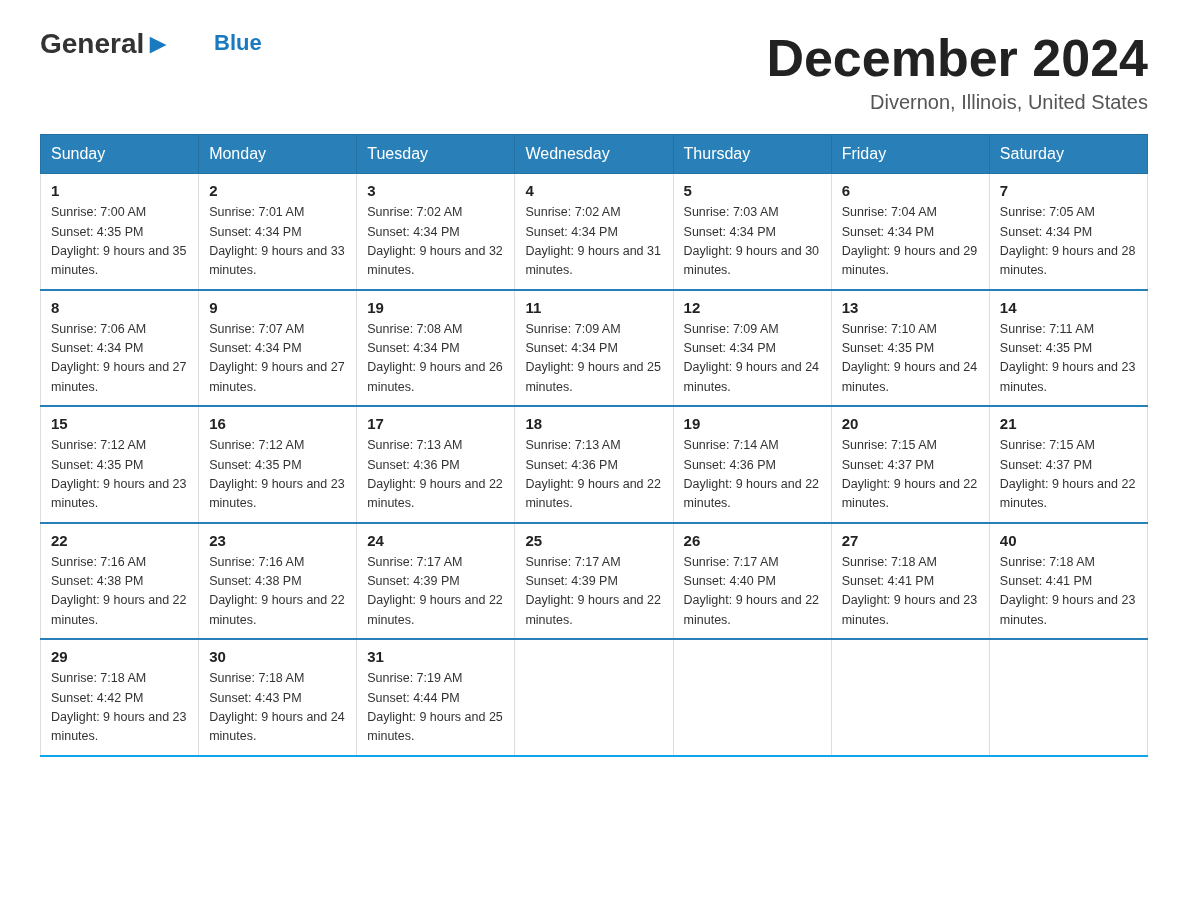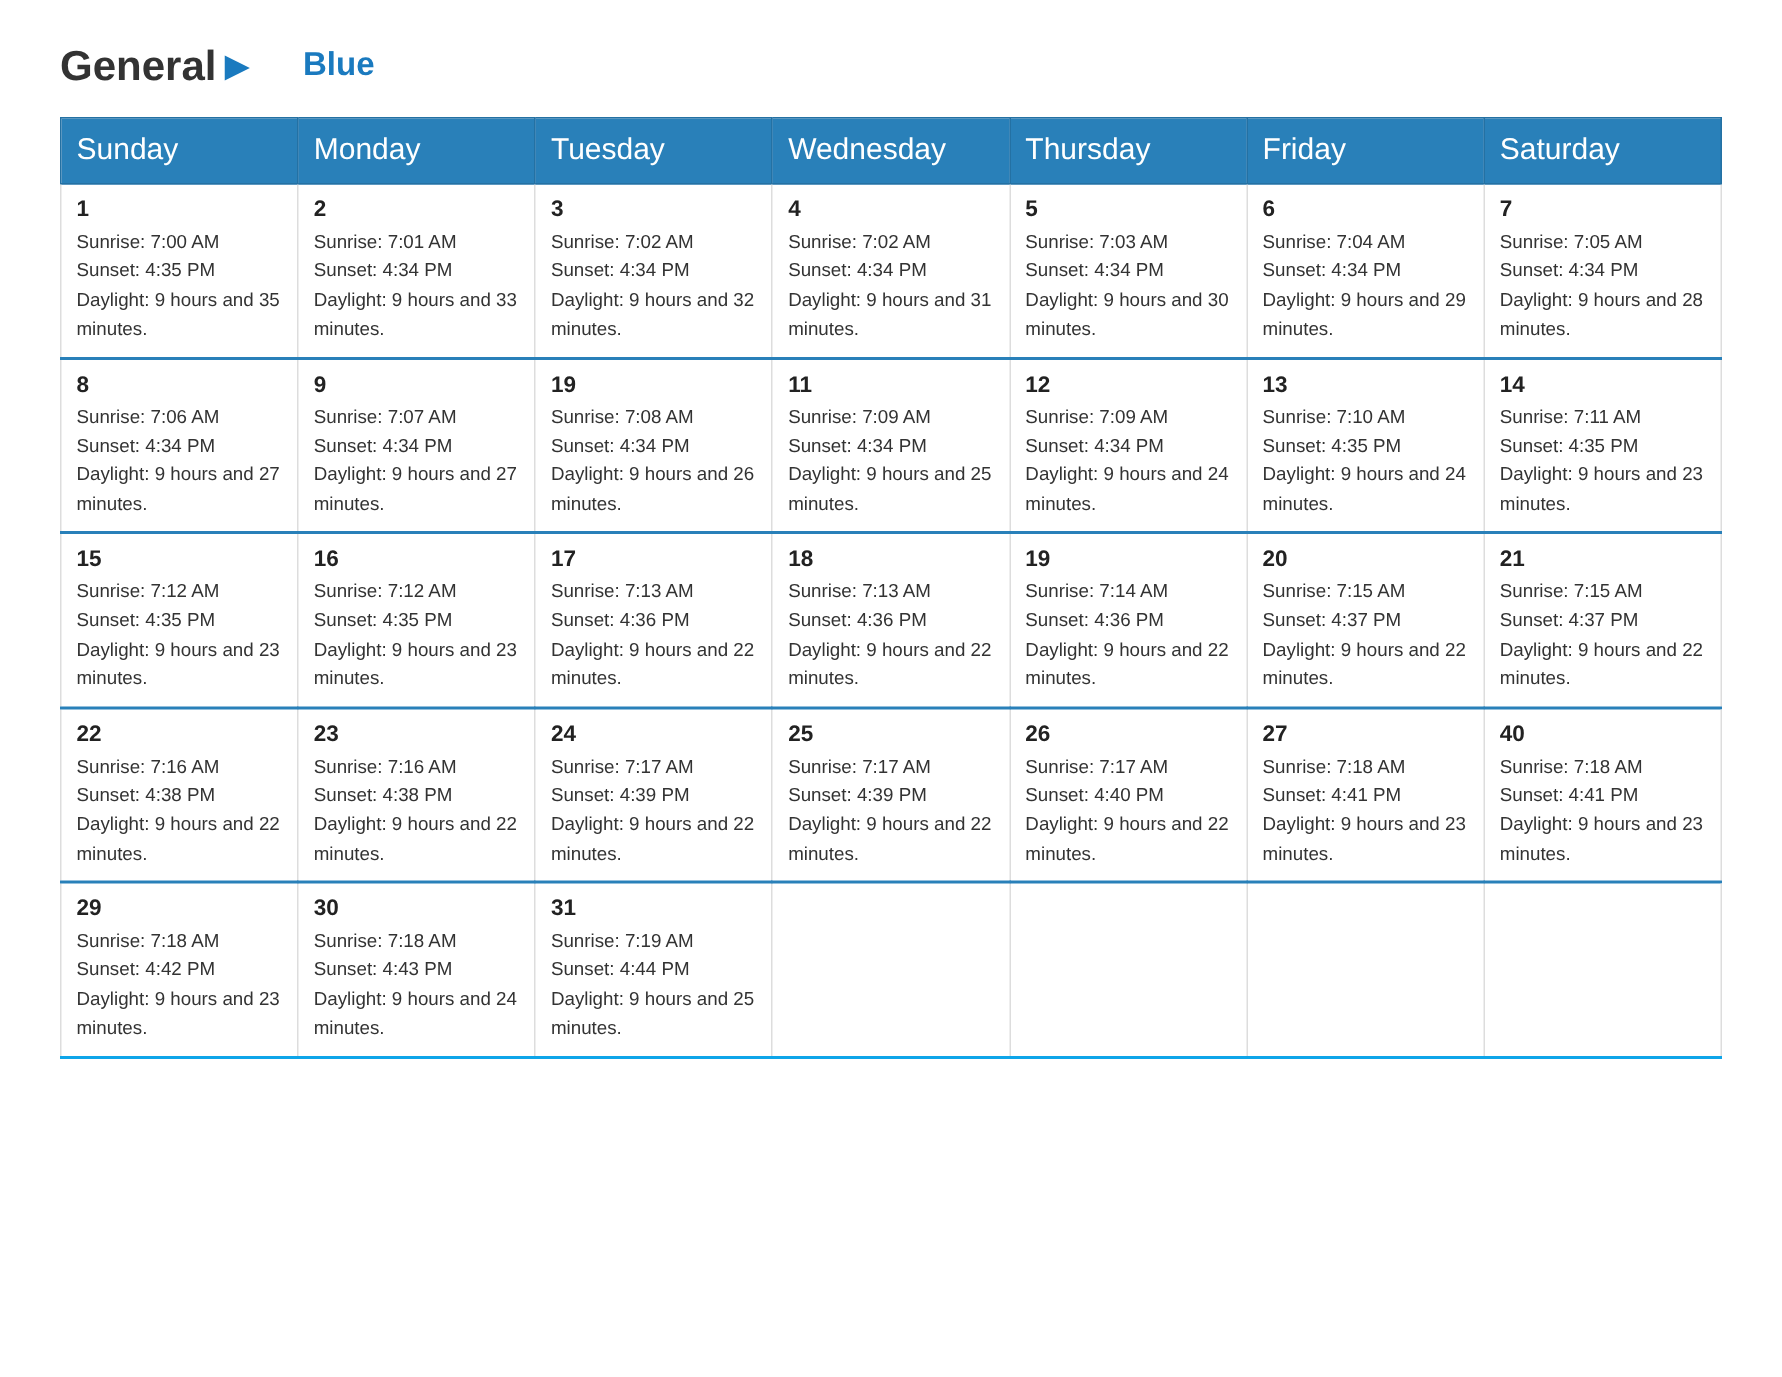--- a/index.html
+++ b/index.html
@@ -27,21 +27,21 @@
       color: #333;
       line-height: 1;
     }
     .logo-general span {
       color: #1a7abf;
     }
     .logo-blue {
       font-size: 22px;
       font-weight: bold;
       color: #1a7abf;
-      margin-left: 30px;
+      margin-left: 42px;
     }
     .title-section {
       text-align: right;
     }
     .month-title {
       font-size: 52px;
       font-weight: bold;
       color: #222;
       line-height: 1.1;
     }
@@ -53,21 +53,21 @@
     table {
       width: 100%;
       border-collapse: collapse;
       table-layout: fixed;
     }
     thead tr {
       background-color: #2980b9;
     }
     thead th {
       color: #fff;
-      font-size: 20px;
+      font-size: 16px;
       font-weight: normal;
       padding: 10px 10px;
       text-align: left;
       border: 1px solid #2471a3;
     }
     tbody tr {
       border-bottom: 2px solid #2980b9;
     }
     tbody td {
       vertical-align: top;
@@ -105,20 +105,24 @@
 
 <div class="header">
   <div class="logo">
     <div style="display:flex; align-items:center;">
       <span class="logo-general">General<span style="color:#1a7abf;">►</span></span>
     </div>
     <div>
       <span class="logo-blue">Blue</span>
     </div>
   </div>
+  <div class="title-section">
+    <div class="month-title">December 2024</div>
+    <div class="location">Divernon, Illinois, United States</div>
+  </div>
 </div>
 
 <table>
   <thead>
     <tr>
     <th>Sunday</th>
         <th>Monday</th>
         <th>Tuesday</th>
         <th>Wednesday</th>
         <th>Thursday</th>

